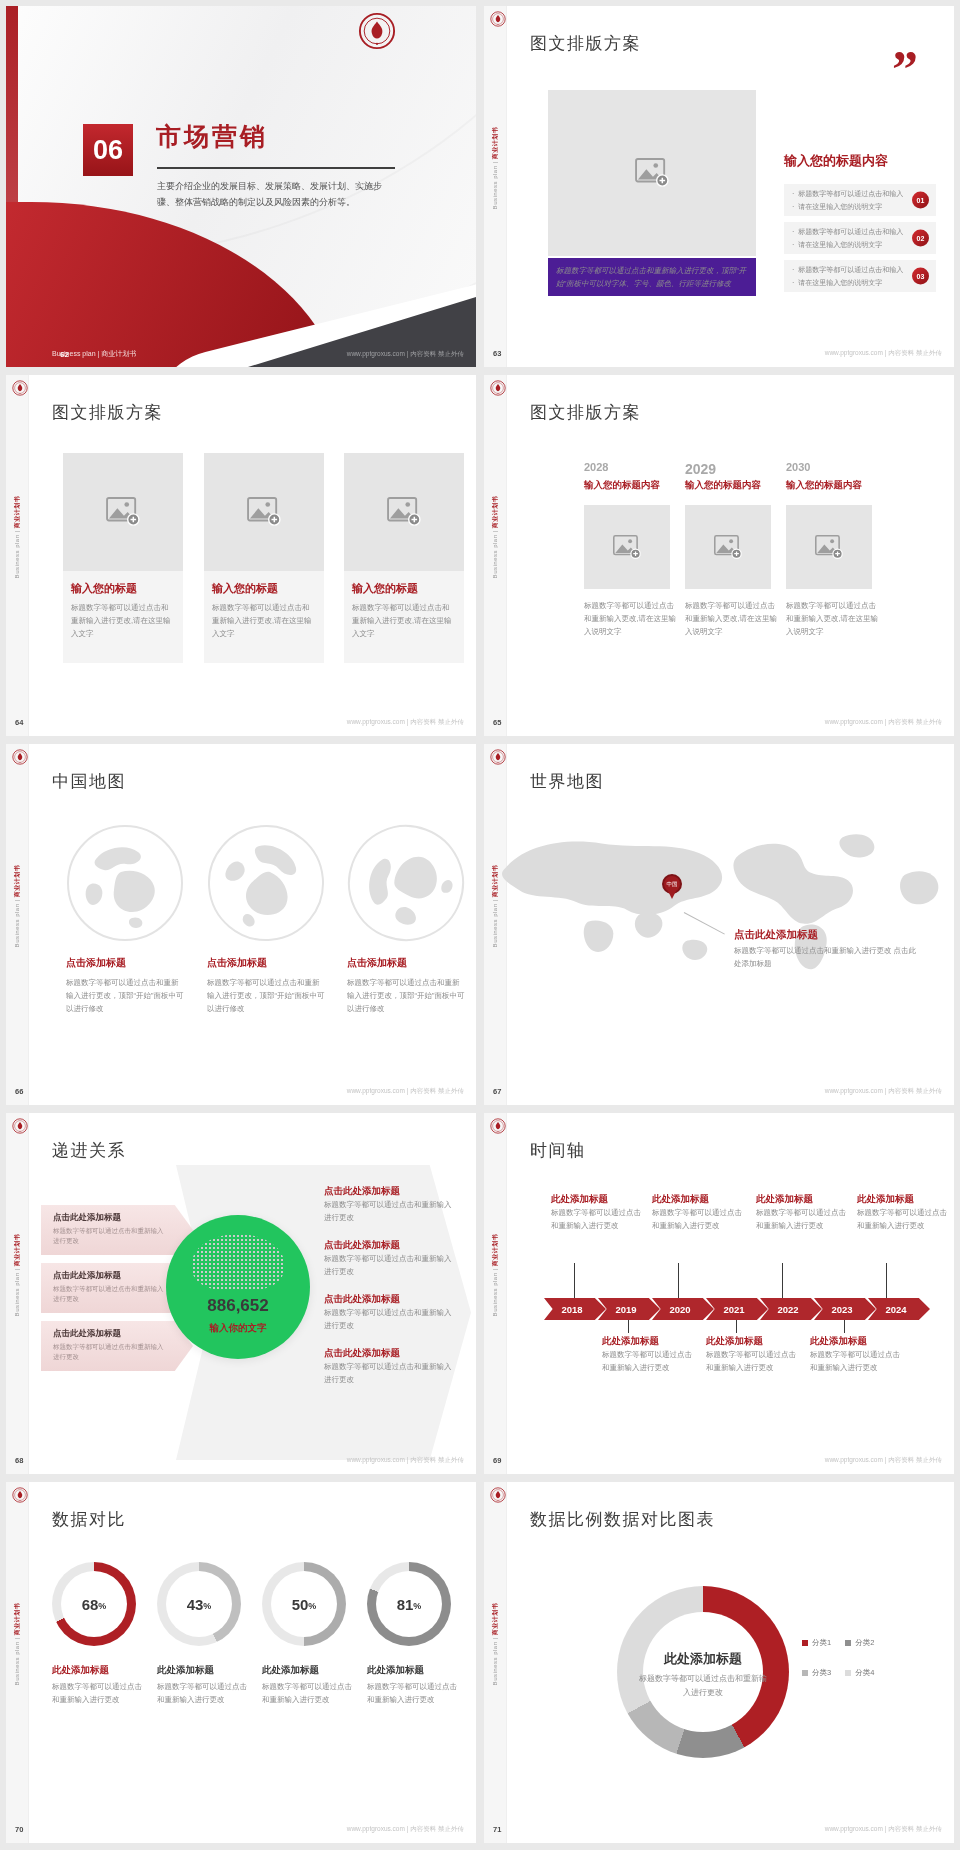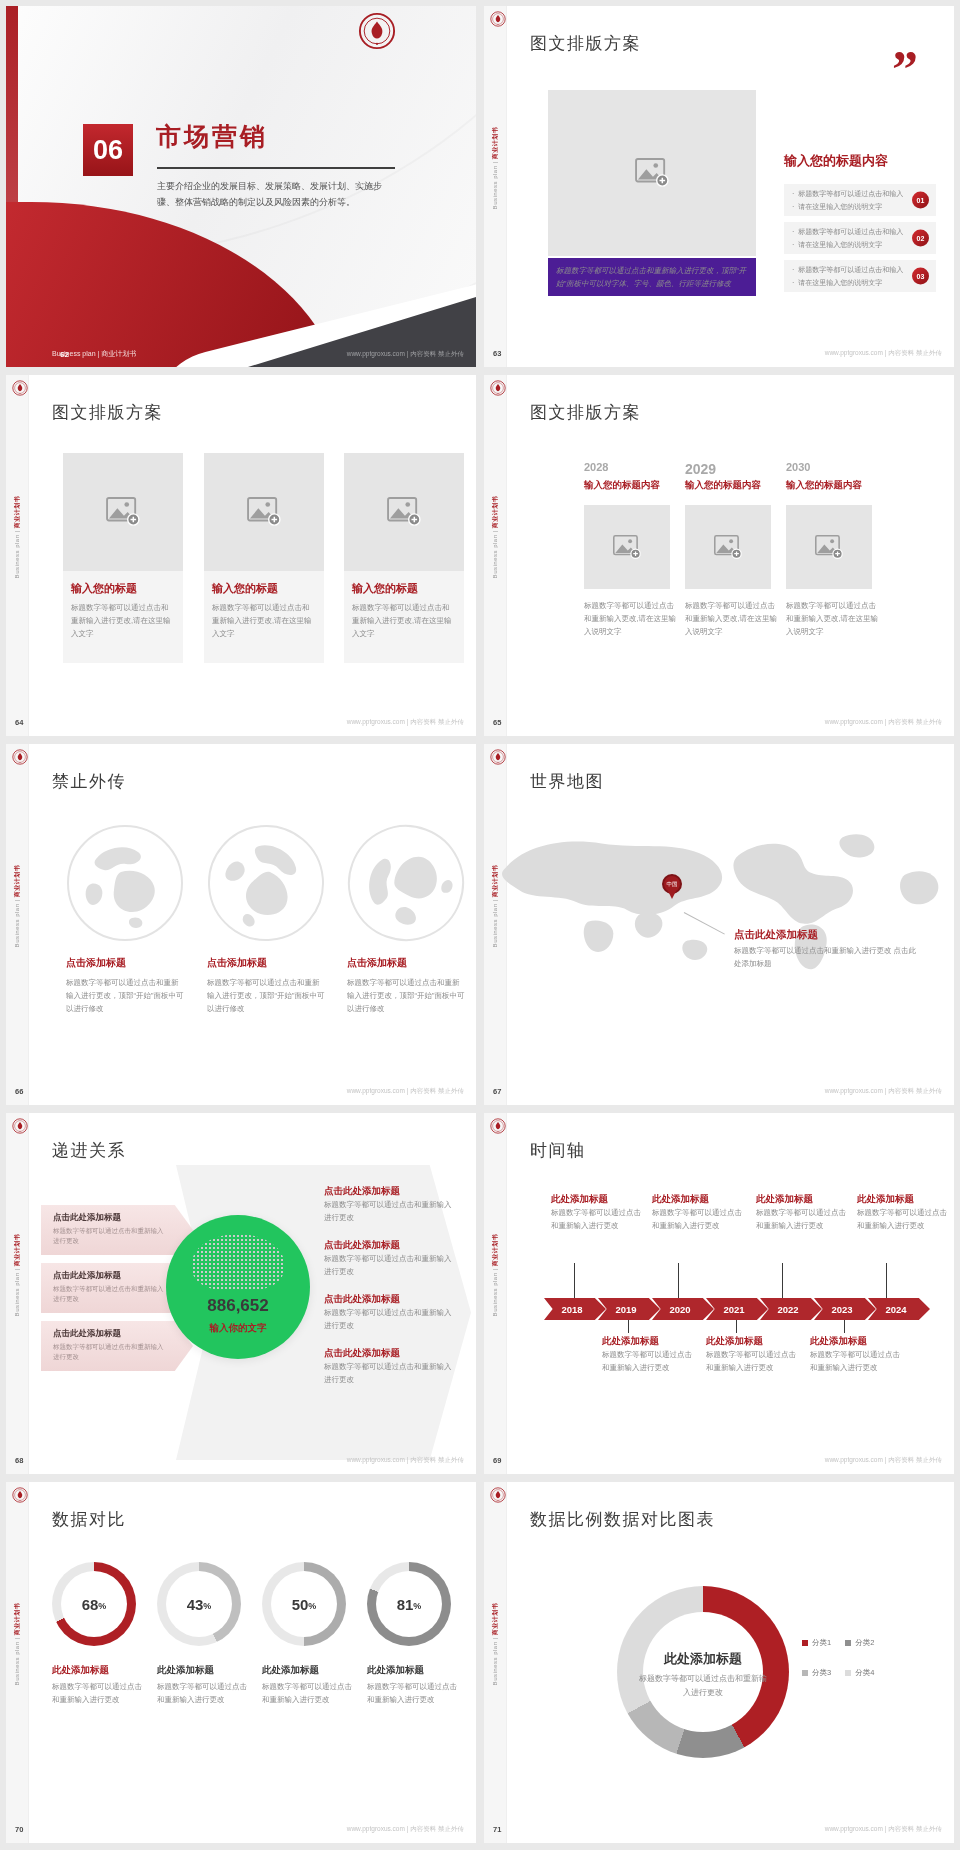--- a/index.html
+++ b/index.html
@@ -303,21 +303,21 @@
     <div class="furl">www.pptgroxus.com | 内容资料 禁止外传</div>
   </section>
 
   <section class="slide">
     <div class="strip">
       <span class="vwrap"><span class="ven">Business plan | </span><span class="vcn">商业计划书</span></span>
     </div>
     <svg class="seal" viewBox="0 0 40 40">
         <use href="#seal-g"></use>
       </svg>
-    <h2 class="stitle">禁止外传</h2>
+    <h2 class="stitle">中国地图</h2>
     <svg class="globe" style="left:60px;top:80px;" viewBox="0 0 118 118">
         <use href="#globe-g"></use>
       </svg>
     <svg class="globe" style="left:201px;top:80px;" viewBox="0 0 118 118">
         <use href="#globe-g" transform="rotate(40 59 59)"></use>
       </svg>
     <svg class="globe" style="left:341px;top:80px;" viewBox="0 0 118 118">
         <use href="#globe-g" transform="rotate(-70 59 59)"></use>
       </svg>
     <div class="redt" style="position:absolute;left:60px;top:212px;font-size:10px;">点击添加标题</div>

